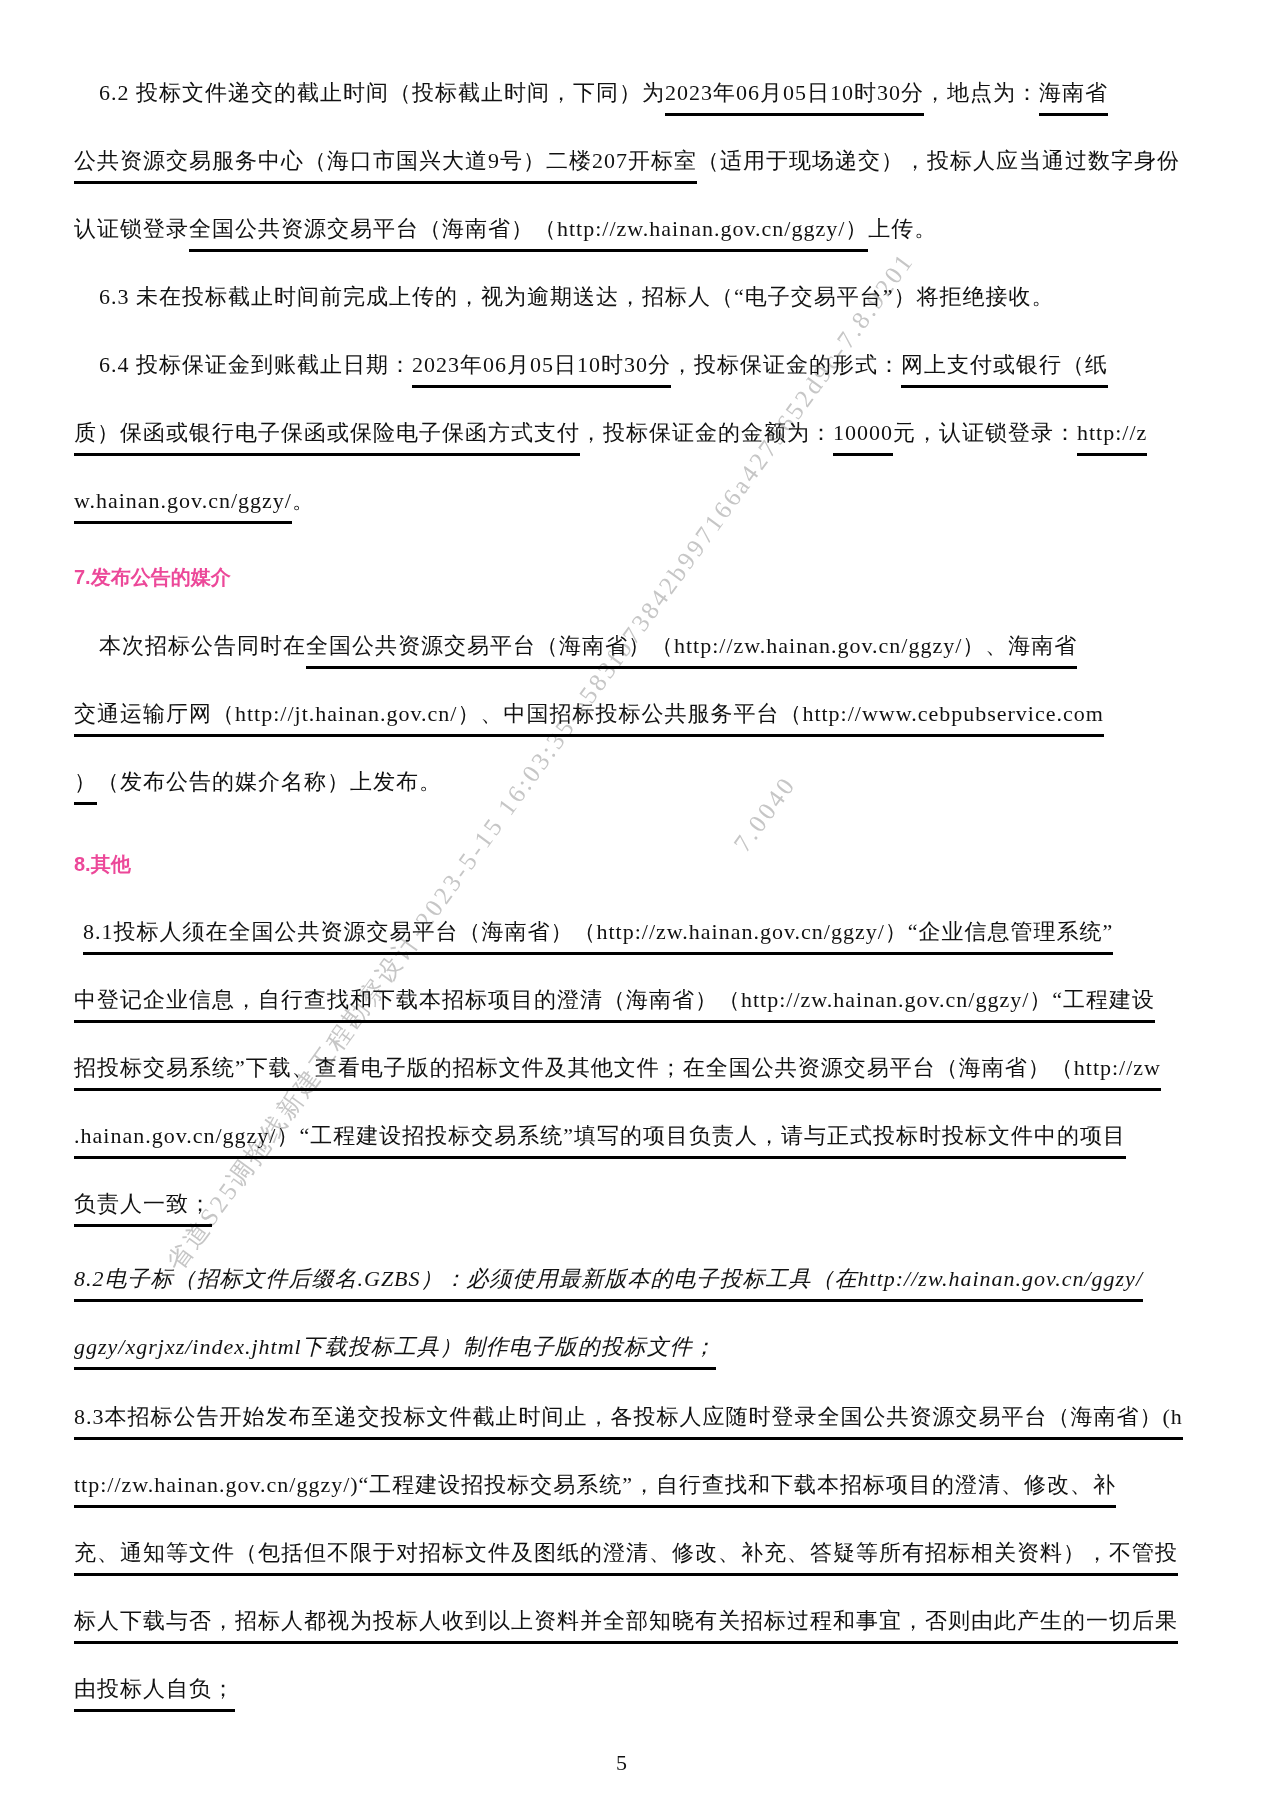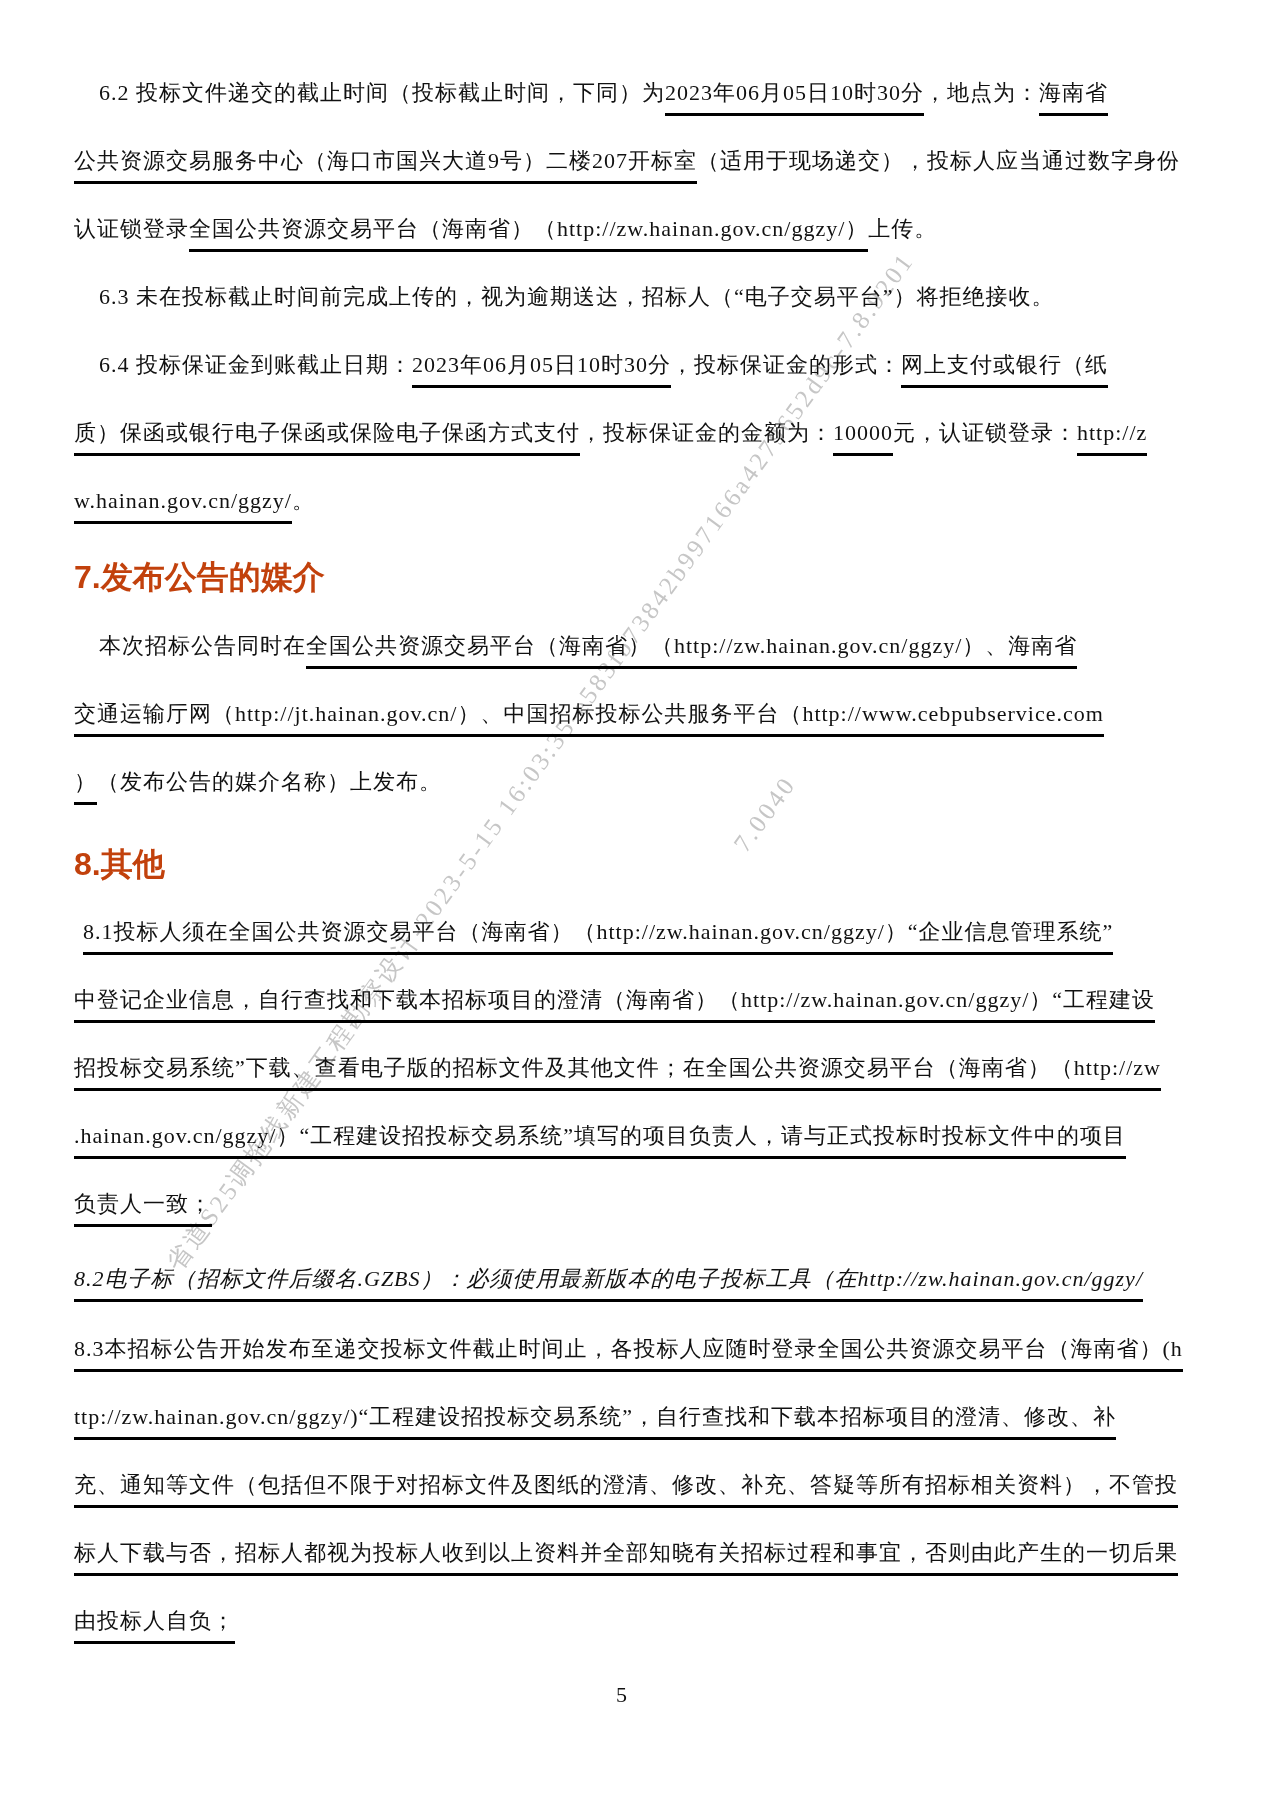--- a/index.html
+++ b/index.html
@@ -42,23 +42,23 @@
     letter-spacing:1px;
     white-space:nowrap;
     line-height:30px;
   }
   .seg{display:inline-block;}
   .u{border-bottom:3px solid #000;padding-bottom:5px;text-align:center;}
   .heading{
     height:44px;
     font-family:"Liberation Sans","DejaVu Sans",sans-serif;
     font-weight:bold;
-    font-size:32px;
+    font-size:20px;
     line-height:34px;
-    color:#c2410c;
+    color:#ec4899;
   }
   
   [data-name="clause-6-2"]{margin-top:78px;}
   [data-name="clause-6-3"]{margin-top:0;}
   [data-name="clause-6-4"]{margin-top:0;}
   [data-name="heading-7"]{margin-top:6px;}
   [data-name="clause-7-body"]{margin-top:27px;}
   [data-name="heading-8"]{margin-top:12px;}
   [data-name="clause-8-1"]{margin-top:26px;}
   [data-name="clause-8-2"]{margin-top:7px;font-style:italic;}
@@ -105,20 +105,21 @@
       <div class="blk heading" data-name="heading-8">8.其他</div>
       <div class="blk para" data-name="clause-8-1">
         <div class="line" data-name="clause-8-1-line-1" style="padding-left: 9px;"><span class="seg u" data-name="underlined-text">8.1投标人须在全国公共资源交易平台（海南省）（http://zw.hainan.gov.cn/ggzy/）“企业信息管理系统”</span></div>
         <div class="line" data-name="clause-8-1-line-2"><span class="seg u" data-name="underlined-text">中登记企业信息，自行查找和下载本招标项目的澄清（海南省）（http://zw.hainan.gov.cn/ggzy/）“工程建设</span></div>
         <div class="line" data-name="clause-8-1-line-3"><span class="seg u" data-name="underlined-text">招投标交易系统”下载、查看电子版的招标文件及其他文件；在全国公共资源交易平台（海南省）（http://zw</span></div>
         <div class="line" data-name="clause-8-1-line-4"><span class="seg u" data-name="underlined-text">.hainan.gov.cn/ggzy/）“工程建设招投标交易系统”填写的项目负责人，请与正式投标时投标文件中的项目</span></div>
         <div class="line" data-name="clause-8-1-line-5"><span class="seg u" data-name="underlined-text">负责人一致；</span></div>
       </div>
       <div class="blk para" data-name="clause-8-2">
         <div class="line" data-name="clause-8-2-line-1"><span class="seg u" data-name="underlined-text">8.2电子标（招标文件后缀名.GZBS）：必须使用最新版本的电子投标工具（在http://zw.hainan.gov.cn/ggzy/</span></div>
+        <div class="line" data-name="clause-8-2-line-2"><span class="seg u" data-name="underlined-text">ggzy/xgrjxz/index.jhtml下载投标工具）制作电子版的投标文件；</span></div>
       </div>
       <div class="blk para" data-name="clause-8-3">
         <div class="line" data-name="clause-8-3-line-1"><span class="seg u" data-name="underlined-text">8.3本招标公告开始发布至递交投标文件截止时间止，各投标人应随时登录全国公共资源交易平台（海南省）(h</span></div>
         <div class="line" data-name="clause-8-3-line-2"><span class="seg u" data-name="underlined-text">ttp://zw.hainan.gov.cn/ggzy/)“工程建设招投标交易系统”，自行查找和下载本招标项目的澄清、修改、补</span></div>
         <div class="line" data-name="clause-8-3-line-3"><span class="seg u" data-name="underlined-text">充、通知等文件（包括但不限于对招标文件及图纸的澄清、修改、补充、答疑等所有招标相关资料），不管投</span></div>
         <div class="line" data-name="clause-8-3-line-4"><span class="seg u" data-name="underlined-text">标人下载与否，招标人都视为投标人收到以上资料并全部知晓有关招标过程和事宜，否则由此产生的一切后果</span></div>
         <div class="line" data-name="clause-8-3-line-5"><span class="seg u" data-name="underlined-text">由投标人自负；</span></div>
       </div>
     </div>
 

